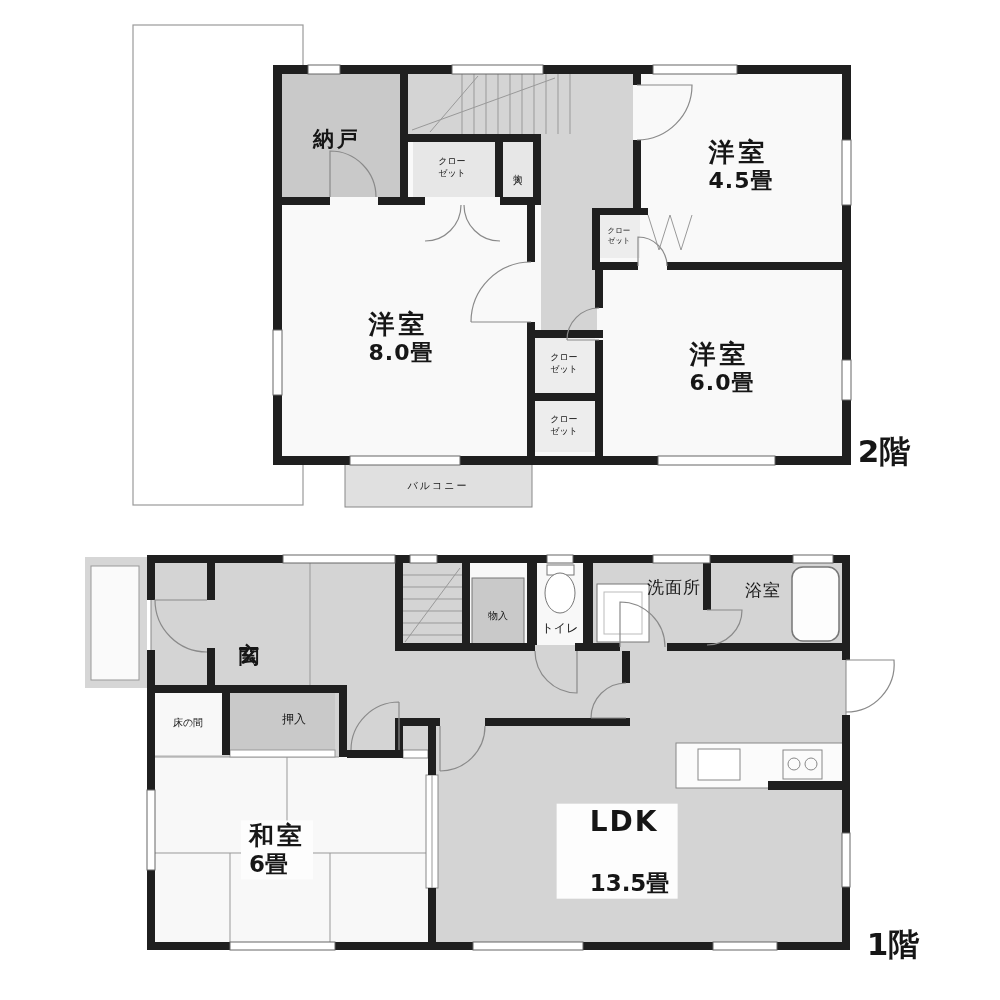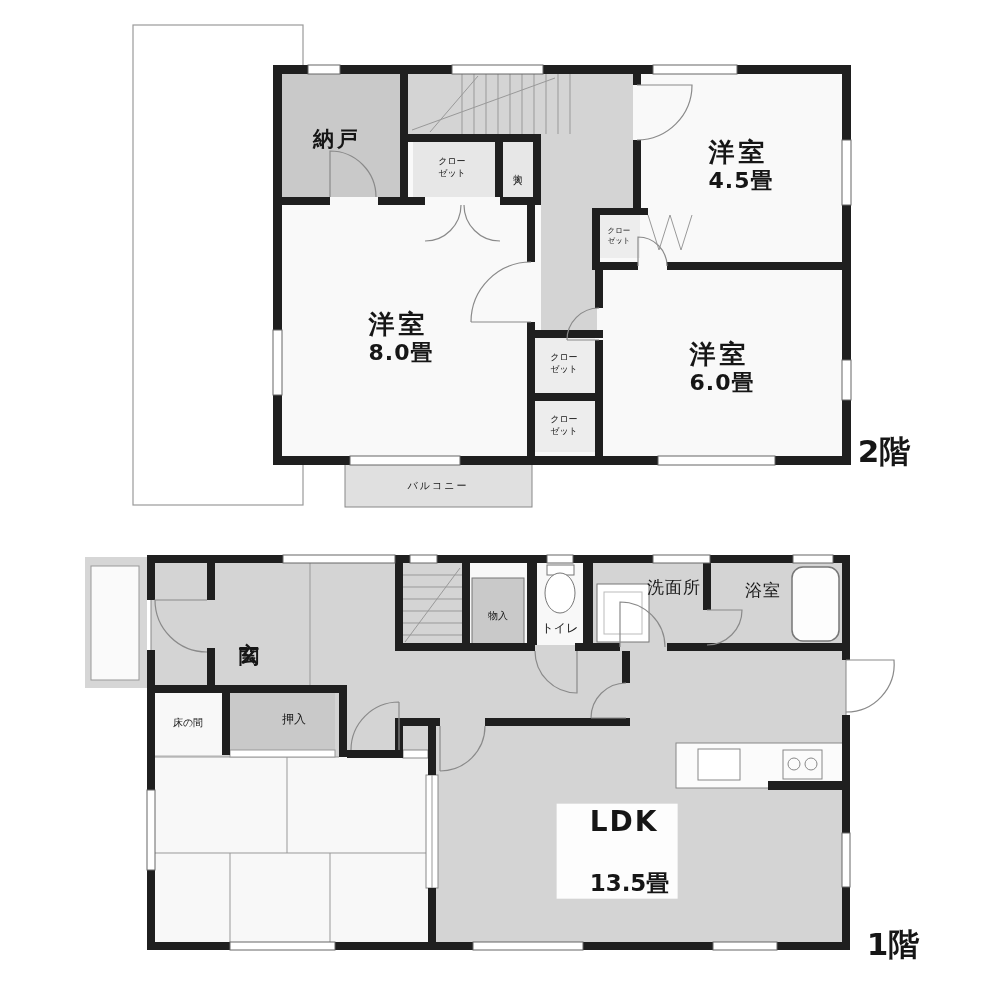--- a/index.html
+++ b/index.html
@@ -272,19 +272,23 @@
   <div class="lbl" style="left:438px;top:486px;font-size:10px;letter-spacing:2px;">バルコニー</div>
   <div class="lbl floorlbl" style="left:884px;top:452px;">2階</div>
 
   <div class="lbl vert" style="left:249px;top:630px;font-size:20px;font-weight:bold;">玄関</div>
   <div class="lbl xs" style="left:498px;top:616px;">物入</div>
   <div class="lbl small" style="left:560px;top:629px;">トイレ</div>
   <div class="lbl med" style="left:674px;top:588px;">洗面所</div>
   <div class="lbl med" style="left:763px;top:591px;">浴室</div>
   <div class="lbl xs" style="left:188px;top:723px;">床の間</div>
   <div class="lbl small" style="left:283px;top:720px;margin-left:11px;">押入</div>
+  <div class="lbl boxed" style="left:277px;top:850px;">
+    <div style="font-size:25px;font-weight:bold;letter-spacing:3px;">和室</div>
+    <div style="font-size:23px;font-weight:bold;">6畳</div>
+  </div>
   <div class="lbl boxed" style="left:617px;top:851px;padding-left:33px;">
     <div style="font-size:28px;font-weight:bold;letter-spacing:2px;">LDK</div>
     <div style="font-size:23px;font-weight:bold;margin-top:32px;">13.5畳</div>
   </div>
   <div class="lbl floorlbl" style="left:893px;top:945px;">1階</div>
 
 </div>
 
 </body></html>

